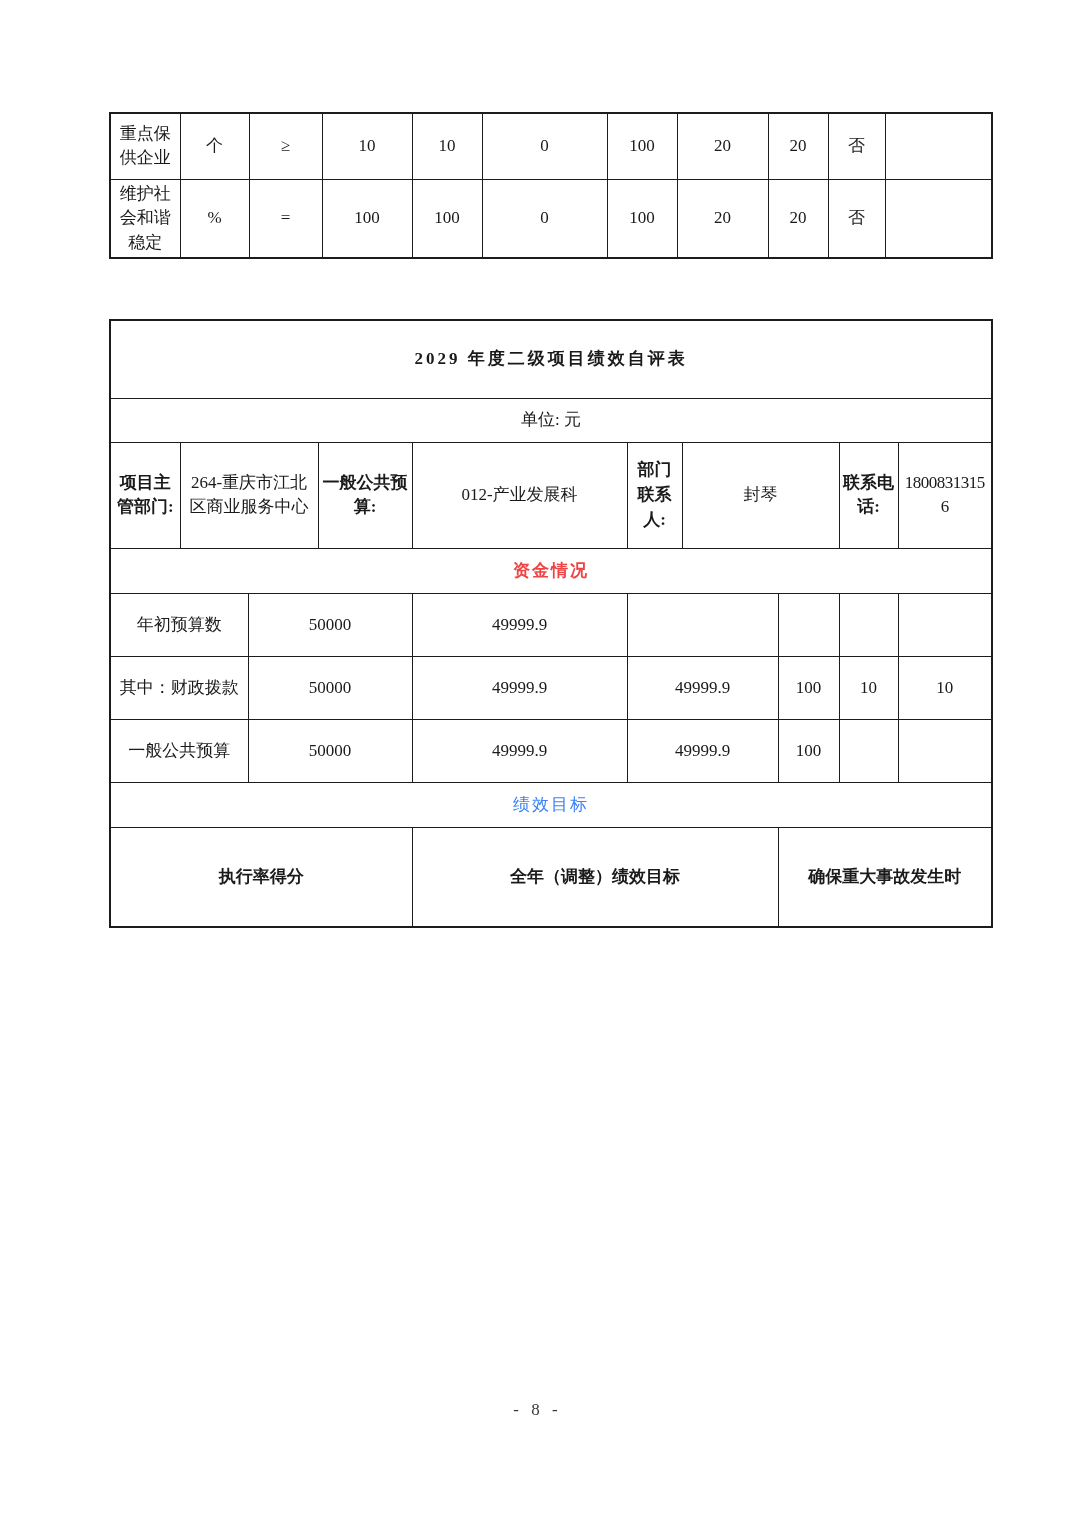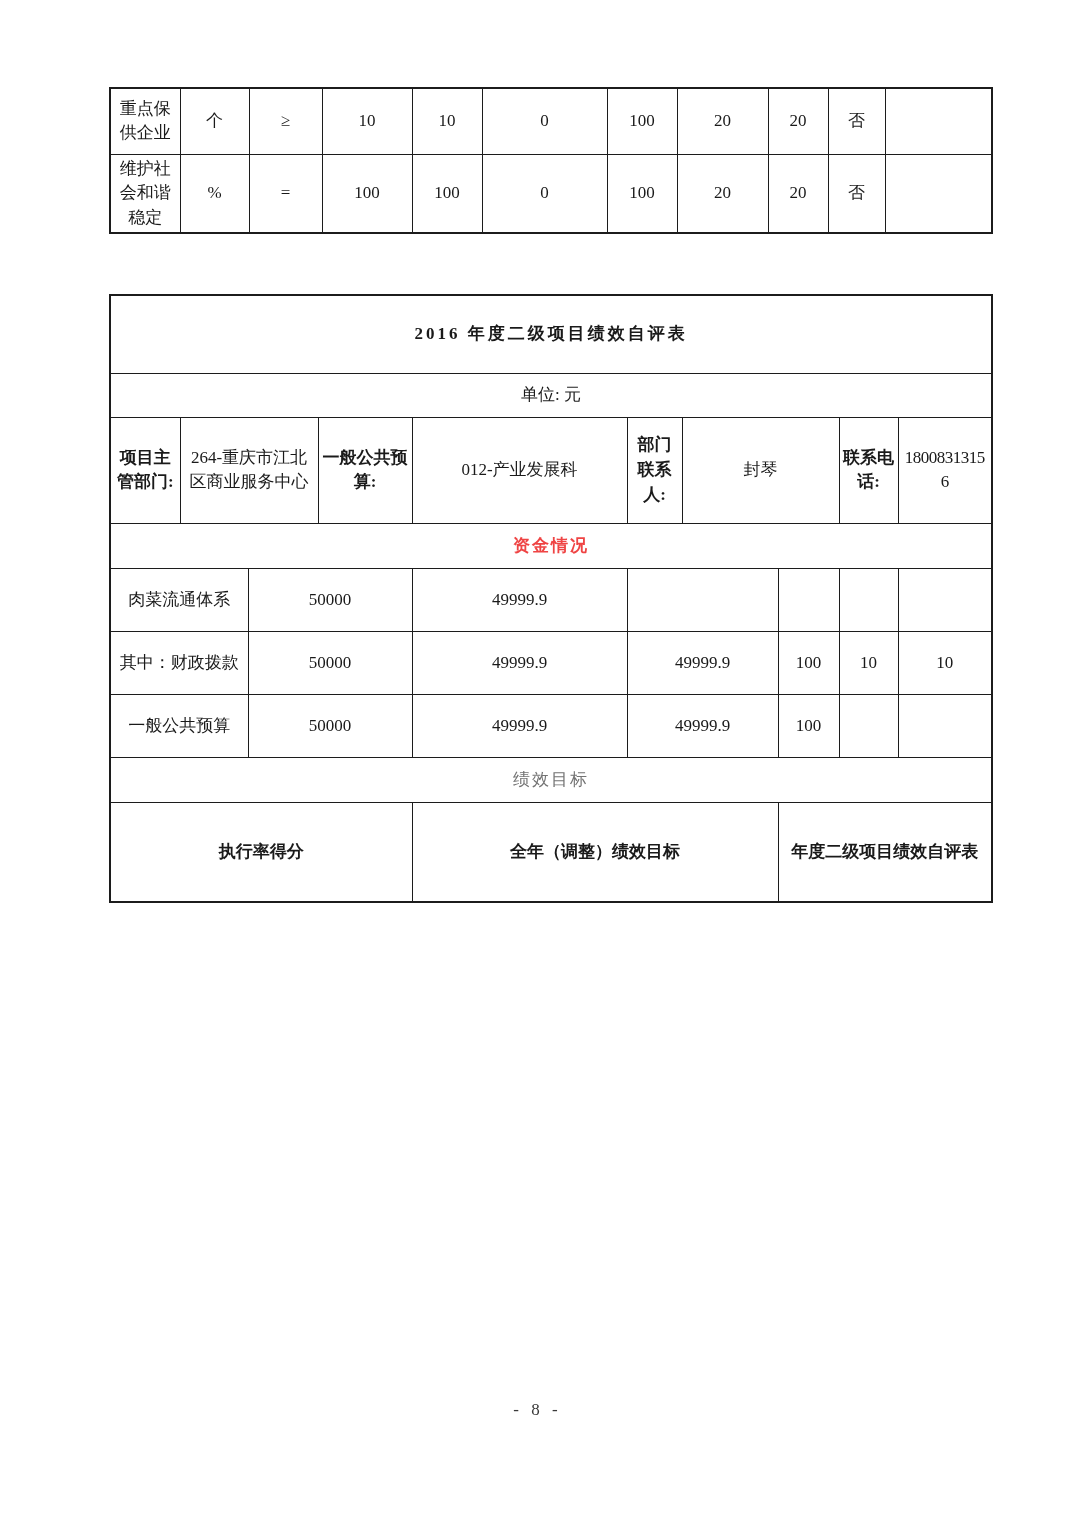--- a/index.html
+++ b/index.html
@@ -24,21 +24,21 @@
     vertical-align: middle;
     text-align: center;
     font-size: 17px;
     line-height: 1.45;
     padding: 2px 3px;
     word-break: break-word;
     overflow: hidden;
   }
 
   
-  .tbl-top { margin-top: 87px; }
+  .tbl-top { margin-top: 112px; }
   .tbl-top td { line-height: 1.35; }
   .row-t1 td { height: 66px; }
   .row-t2 td { height: 156px; }
   .row-t3 td { height: 66px; }
 
   
   .tbl-form { margin-top: 60px; }
   .r-title td {
     height: 78px;
     font-size: 30px;
@@ -138,40 +138,40 @@
       <col style="width:94px">
         <col style="width:215px">
         <col style="width:55px">
       <col style="width:96px">
         <col style="width:61px">
         <col style="width:59px">
       <col style="width:94px">
     </colgroup>
     <tbody>
       <tr class="r-title">
-        <td colspan="10">2016 年度二级项目绩效自评表</td>
+        <td colspan="10">2029 年度二级项目绩效自评表</td>
       </tr>
       <tr class="r-unit">
         <td colspan="10">单位: 元</td>
       </tr>
       <tr class="r-info2">
         <td class="lbl">项目主管部门:</td>
         <td colspan="2">264-重庆市江北区商业服务中心</td>
         <td class="lbl">一般公共预算:</td>
         <td>012-产业发展科</td>
         <td class="lbl">部门联系人:</td>
         <td colspan="2">封琴</td>
         <td class="lbl">联系电话:</td>
         <td class="phone">18008313156</td>
       </tr>
       <tr class="r-section">
         <td colspan="10" class="sec-funds" style="color: #ef4444;">资金情况</td>
       </tr>
       <tr class="r-fund">
-        <td colspan="2">肉菜流通体系</td>
+        <td colspan="2">年初预算数</td>
         <td colspan="2">50000</td>
         <td>49999.9</td>
         <td colspan="2"></td>
         <td></td>
         <td></td>
         <td></td>
       </tr>
       <tr class="r-fund">
         <td colspan="2">其中：财政拨款</td>
         <td colspan="2">50000</td>
@@ -184,24 +184,24 @@
       <tr class="r-fund">
         <td colspan="2">一般公共预算</td>
         <td colspan="2">50000</td>
         <td>49999.9</td>
         <td colspan="2">49999.9</td>
         <td>100</td>
         <td></td>
         <td></td>
       </tr>
       <tr class="r-section">
-        <td colspan="10" class="sec-goals" style="color: #737373;">绩效目标</td>
+        <td colspan="10" class="sec-goals" style="color: #3b82f6;">绩效目标</td>
       </tr>
       <tr class="r-ghdr">
         <td colspan="4">执行率得分</td>
         <td colspan="3">全年（调整）绩效目标</td>
-        <td colspan="3">年度二级项目绩效自评表</td>
+        <td colspan="3">确保重大事故发生时</td>
       </tr>
     </tbody>
   </table>
 
   <div class="page-footer">- 8 -</div>
 </div>
 
 </body></html>

